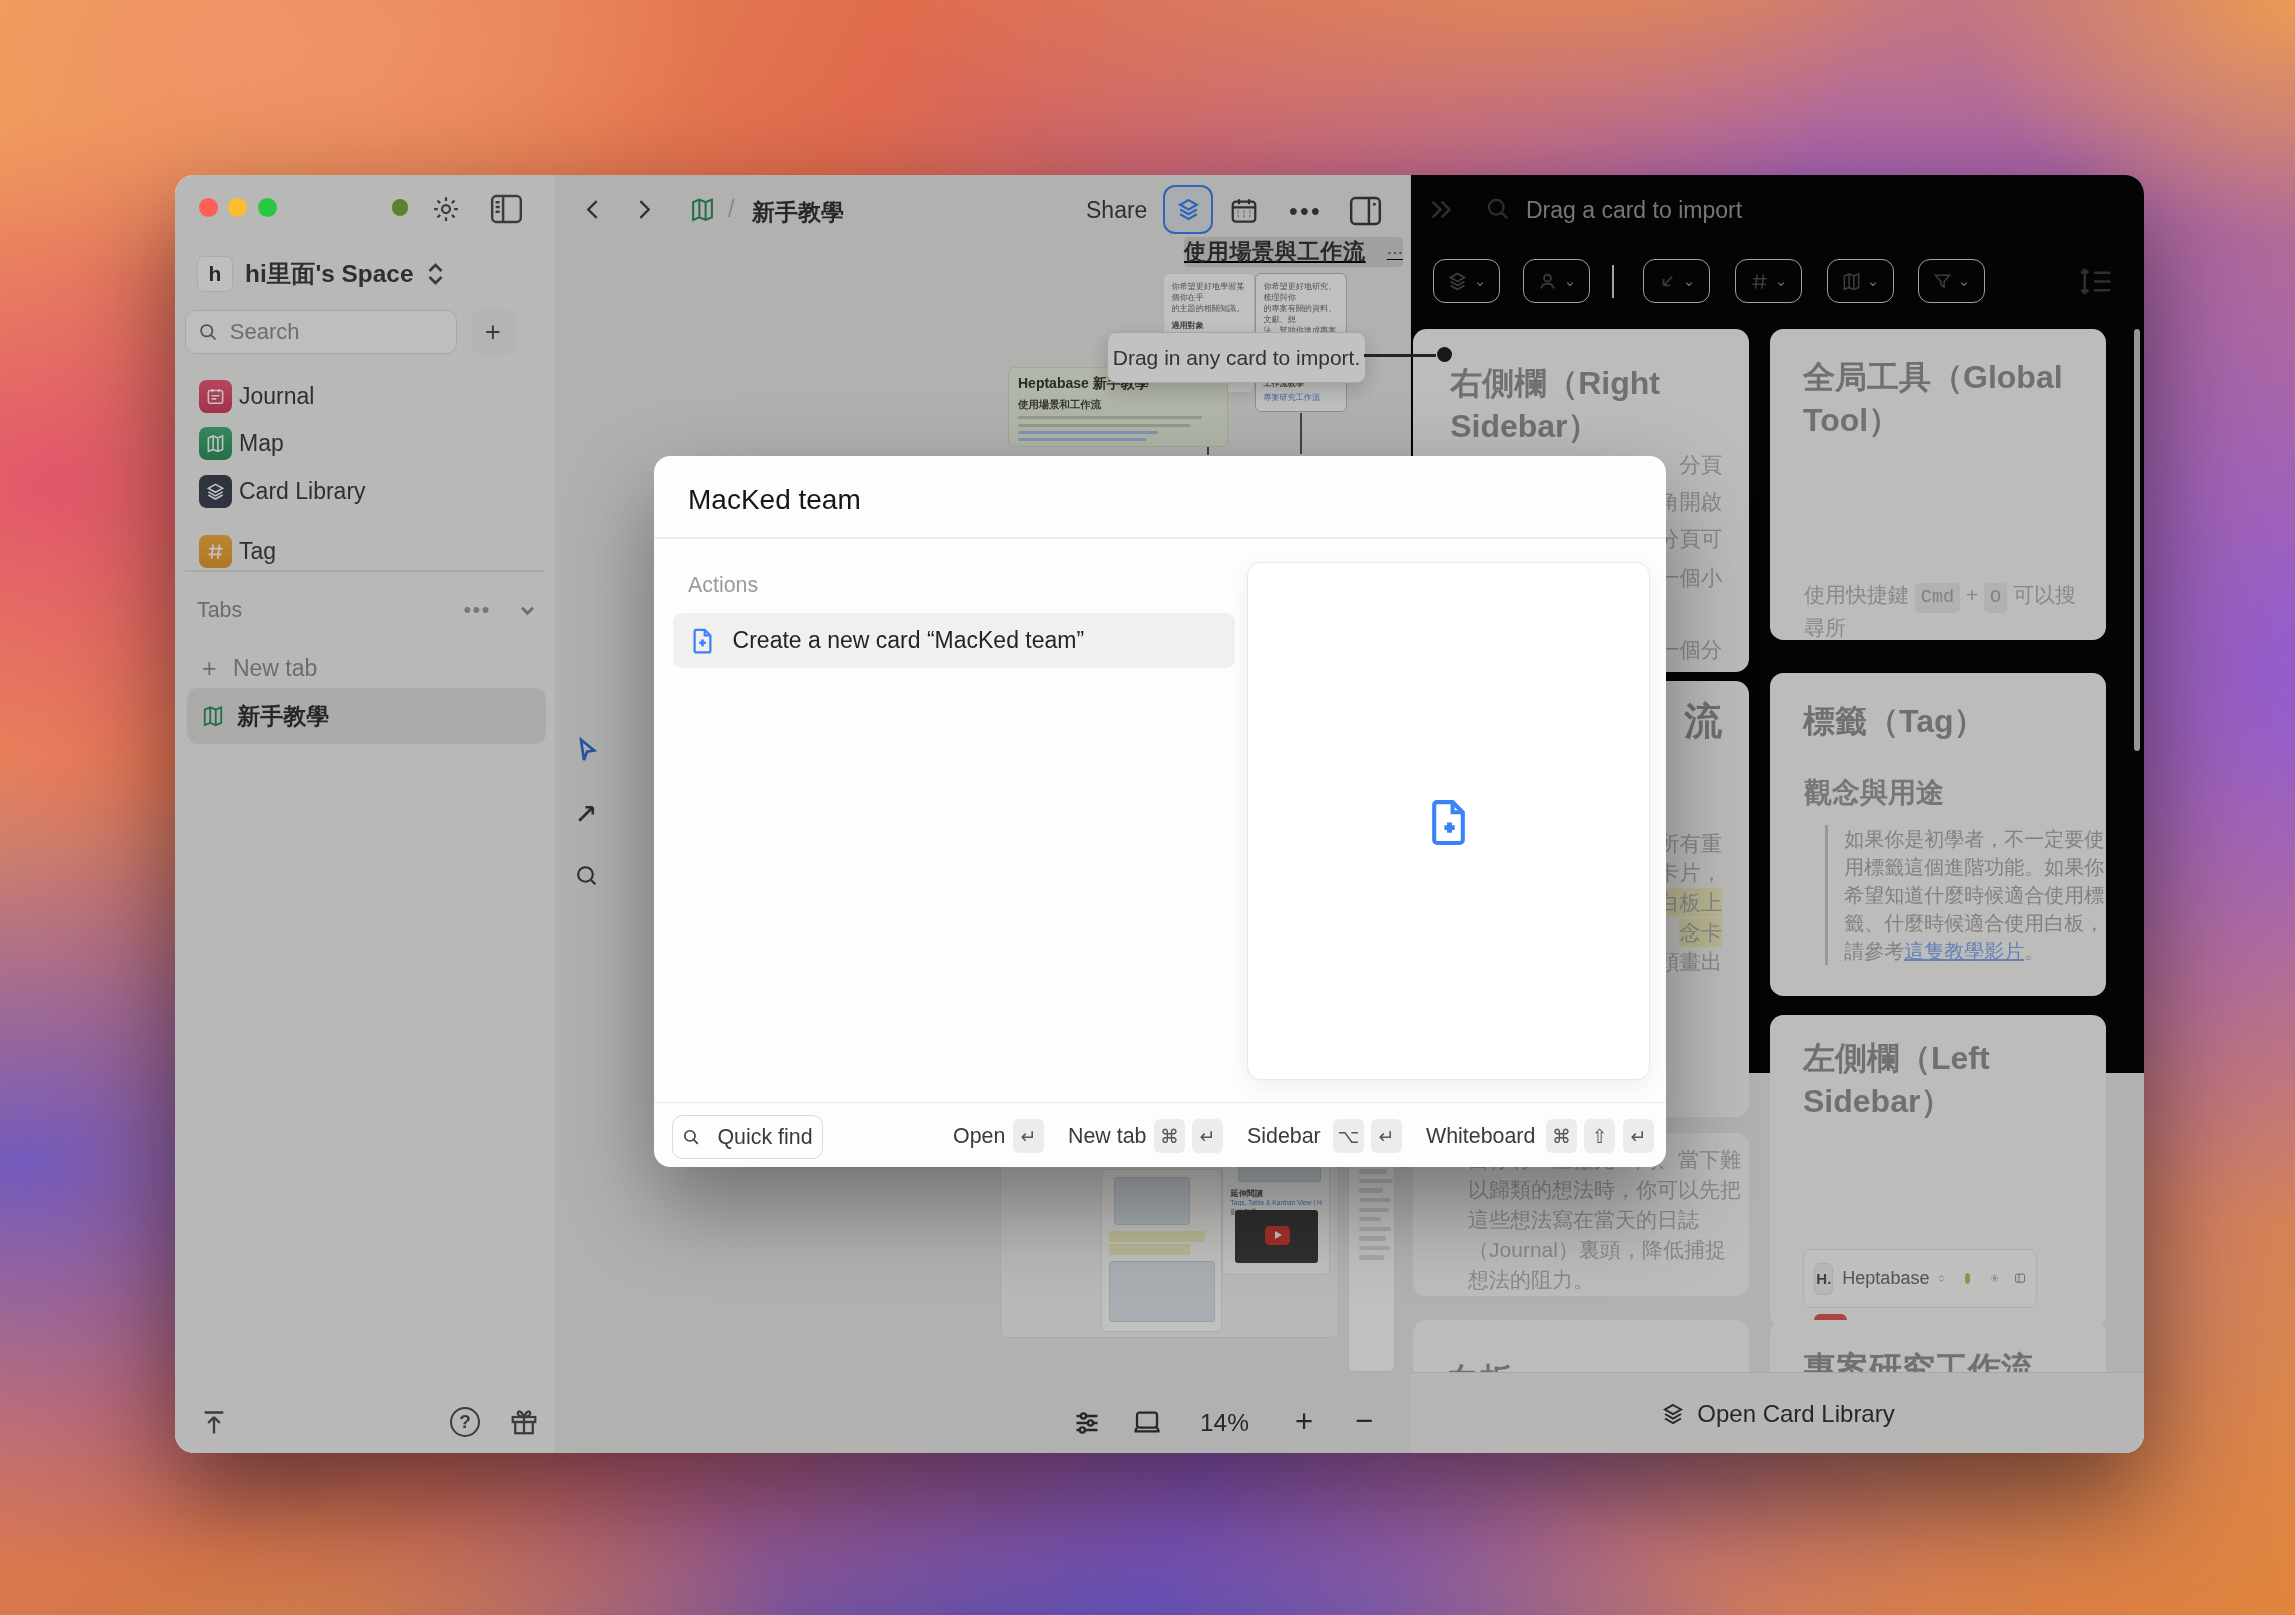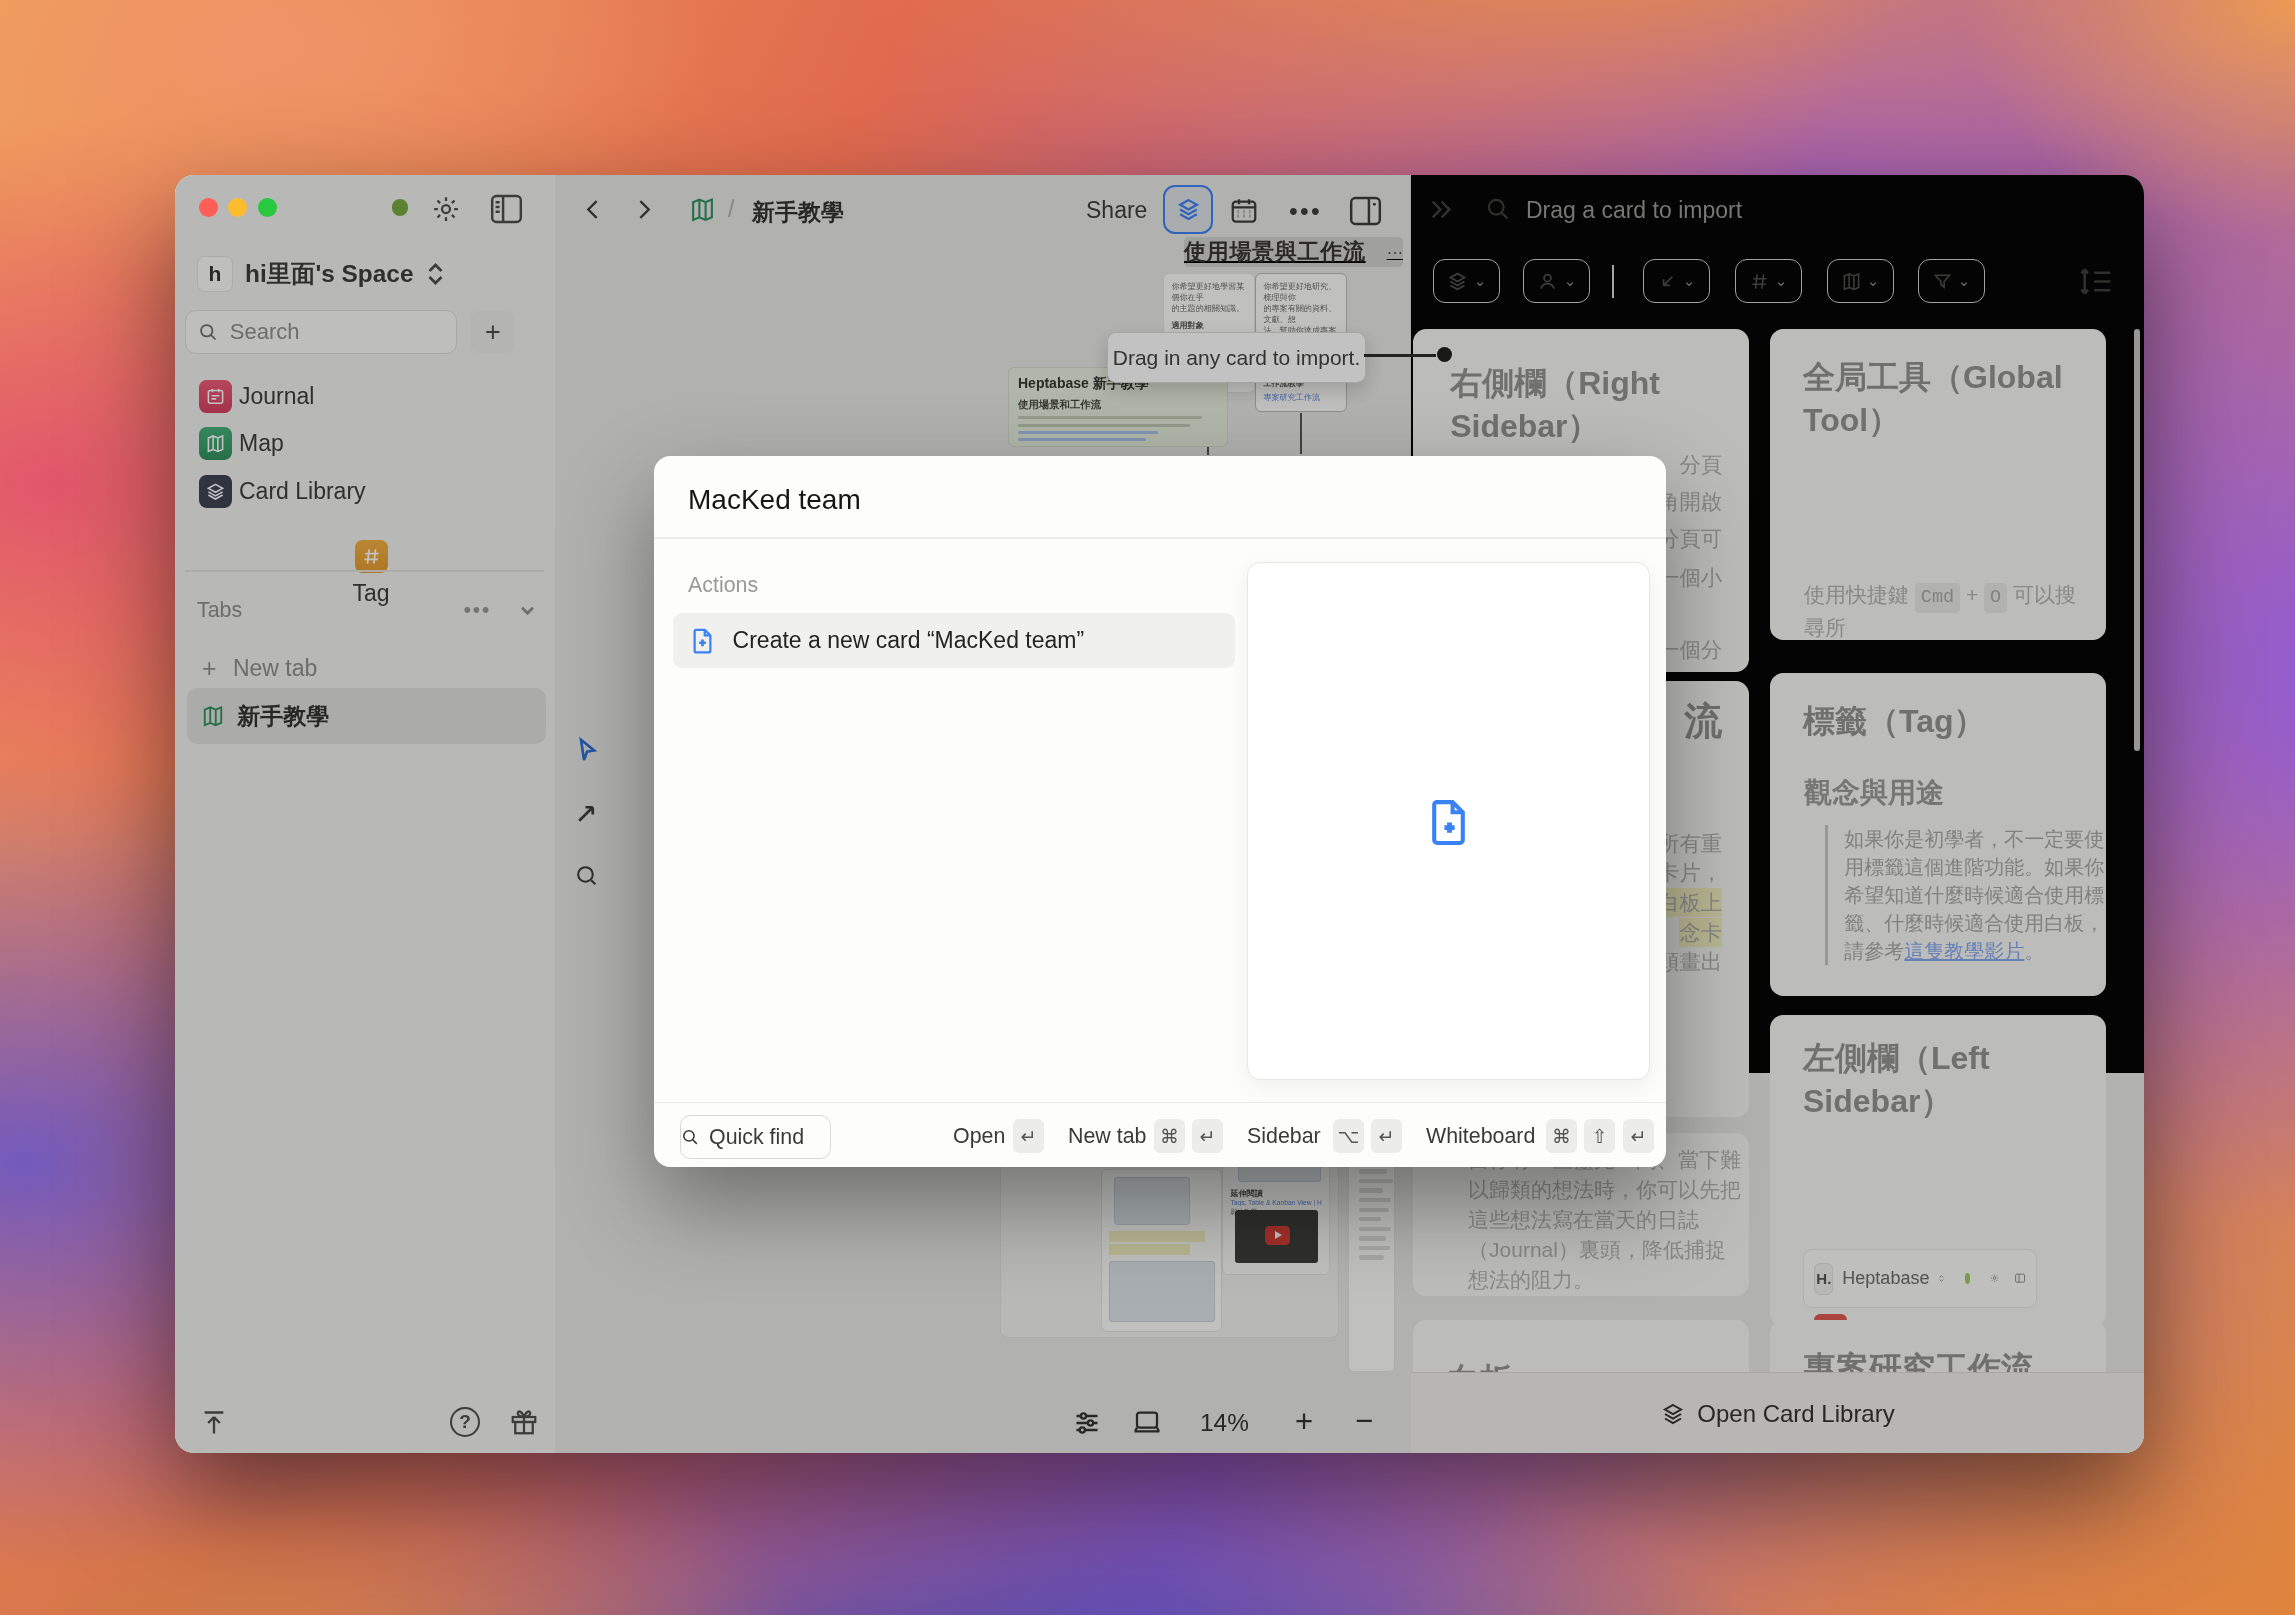--- a/index.html
+++ b/index.html
@@ -111,22 +111,22 @@
     box-shadow:0 37px 89px rgba(0,0,0,.38);}
   .m-title{position:absolute;left:34px;top:28px;font-size:28px;color:#161616;}
   .m-div{position:absolute;left:0;top:81px;width:1012px;height:1.5px;background:#ececea;}
   .m-section{position:absolute;left:34px;top:117px;font-size:21.4px;color:#9a9a98;}
   .m-row{position:absolute;left:19px;top:157px;width:562px;height:55px;background:#f0f0ef;border-radius:9px;
     display:flex;align-items:center;gap:16.3px;padding-left:16.3px;box-sizing:border-box;}
   .m-row span{font-size:23px;color:#242424;}
   .m-pane{position:absolute;left:593px;top:106px;width:401px;height:516px;background:#fff;border:0.7px solid #e7e7e5;border-radius:13.3px;
     box-shadow:0 6px 22px rgba(0,0,0,.06);display:flex;align-items:center;justify-content:center;}
   .m-footer{position:absolute;left:0;top:646px;width:1012px;height:65px;border-top:1.5px solid #eaeae8;}
-  .qf{position:absolute;left:26px;top:12px;width:151px;height:44px;border:1.5px solid #d8d8d6;border-radius:10.4px;
-    display:flex;align-items:center;gap:9px;box-sizing:border-box;}
+  .qf{position:absolute;left:18px;top:12px;width:151px;height:44px;border:1.5px solid #d8d8d6;border-radius:10.4px;
+    display:flex;align-items:center;justify-content:center;gap:16px;box-sizing:border-box;}
   .qf span{font-size:21.4px;color:#3a3a38;}
   .sc-label{position:absolute;top:21px;font-size:21.4px;color:#3a3a38;}
   .kcap{position:absolute;top:16.3px;width:31px;height:34px;background:#ececea;border-radius:6px;color:#555553;
     font-size:19px;display:flex;align-items:center;justify-content:center;}
   .skinny-line{height:4.4px;border-radius:2.2px;background:#dcdcda;margin:5.2px 7.4px 0 7.4px;}
 </style>
 </head>
 <body>
 
 <div class="window">
@@ -180,21 +180,21 @@
     </div>
     <div class="menu-item" style="top:296px;">
       <div class="mi-icon" style="background:#3a4150;">
         <svg width="19" height="19" viewBox="0 0 24 24" fill="none" stroke="#fff" stroke-width="2">
             <path d="M12 3l9 5-9 5-9-5z"></path>
             <path d="M3 12.5l9 5 9-5M3 16.5l9 5 9-5"></path>
           </svg>
       </div>
       <span class="mi-label">Card Library</span>
     </div>
-    <div class="menu-item" style="top:365px;flex-direction:column;">
+    <div class="menu-item" style="top:356px;">
       <div class="mi-icon" style="background:linear-gradient(180deg,#f2b03c,#e89a2e);">
         <svg width="19" height="19" viewBox="0 0 24 24" fill="none" stroke="#fff" stroke-width="2.2">
             <path d="M9 3L7 21M17 3l-2 18M4 8.5h17M3 15.5h17"></path>
           </svg>
       </div>
       <span class="mi-label">Tag</span>
     </div>
 
     <div class="divider" style="top:395px;"></div>
 

